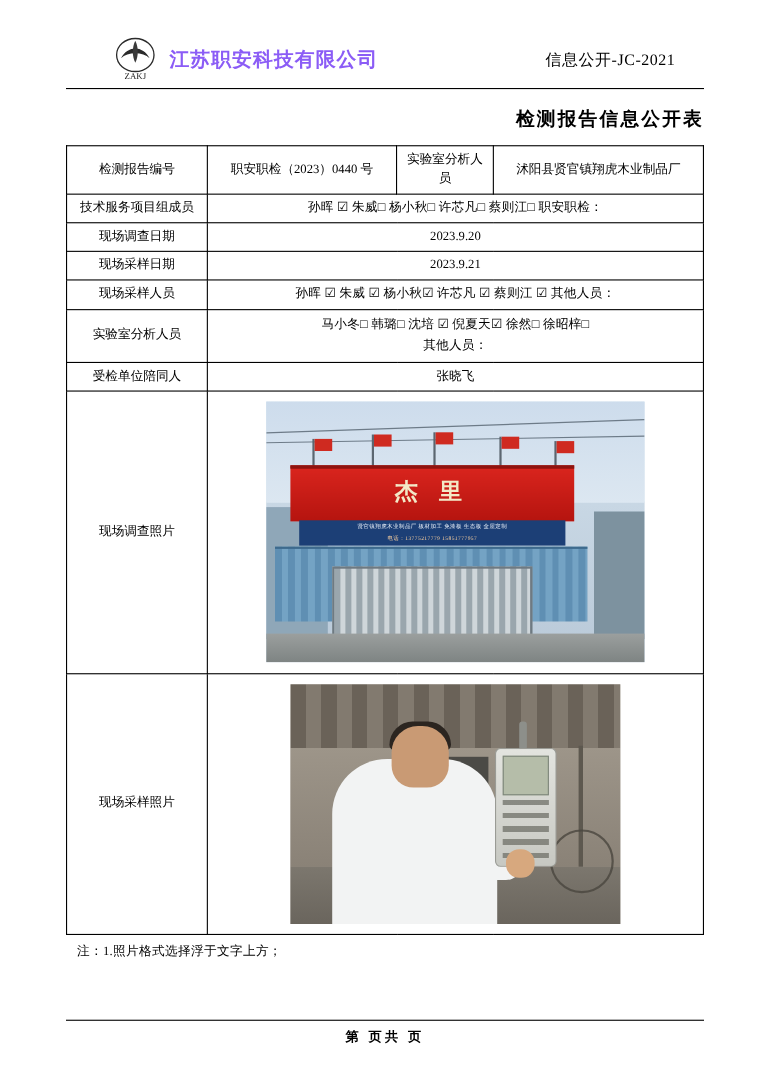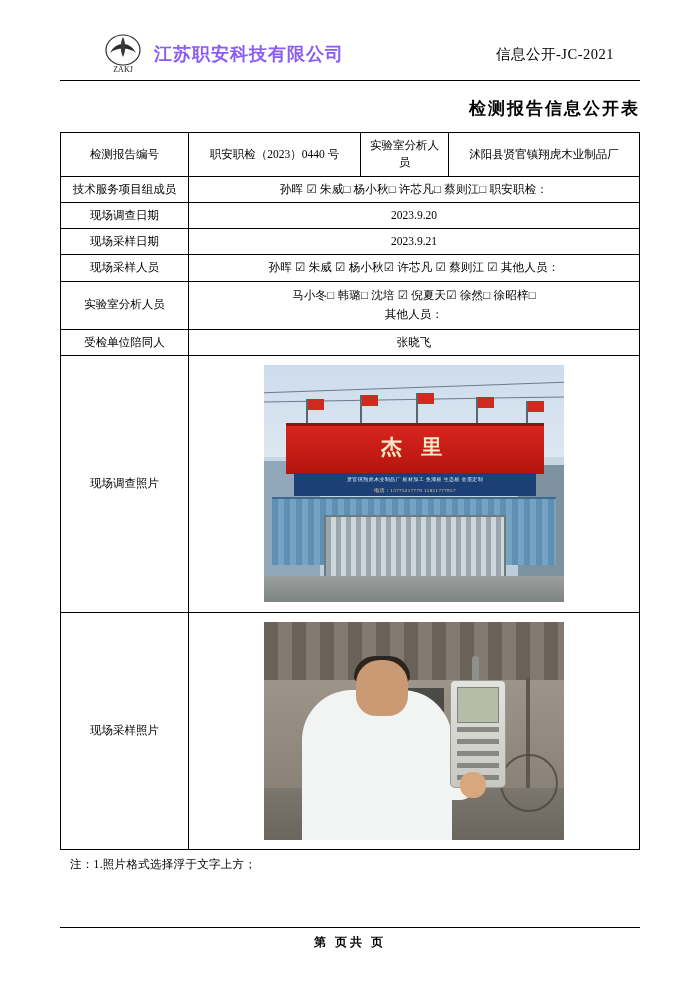--- a/index.html
+++ b/index.html
@@ -110,21 +110,21 @@
     width: 300px;
     margin: 0 auto;
     position: relative;
     overflow: hidden;
     border: 0;
   }
   .photo1 { height: 237px; }
   .photo2 { height: 218px; }
 
   
-  .p1 { background: linear-gradient(#cfe0ee 0%, #d9e6f0 38%, #c8d7e4 39%, #b9c9d8 100%); }
+  .p1 { background: linear-gradient(#cfe0ee 0%, #d9e6f0 38%, #c8d7e4 39%, #b9c9d8 100%); padding-left: 44px; }
   .p1 .sky { position:absolute; left:0; right:0; top:0; height:92px; background: linear-gradient(#cddcec, #dce7f1); }
   .p1 .wire { position:absolute; height:1px; background:#6d7b88; }
   .p1 .signboard {
     position:absolute; left:22px; top:58px; width:258px; height:48px;
     background: linear-gradient(#d8241d, #b5140f);
     border-top:3px solid #8d1410;
   }
   .p1 .signtext {
     position:absolute; left:0; right:0; top:6px; text-align:center;
     color:#f3e9c7; font-size:21px; font-weight:700; letter-spacing:7px;

